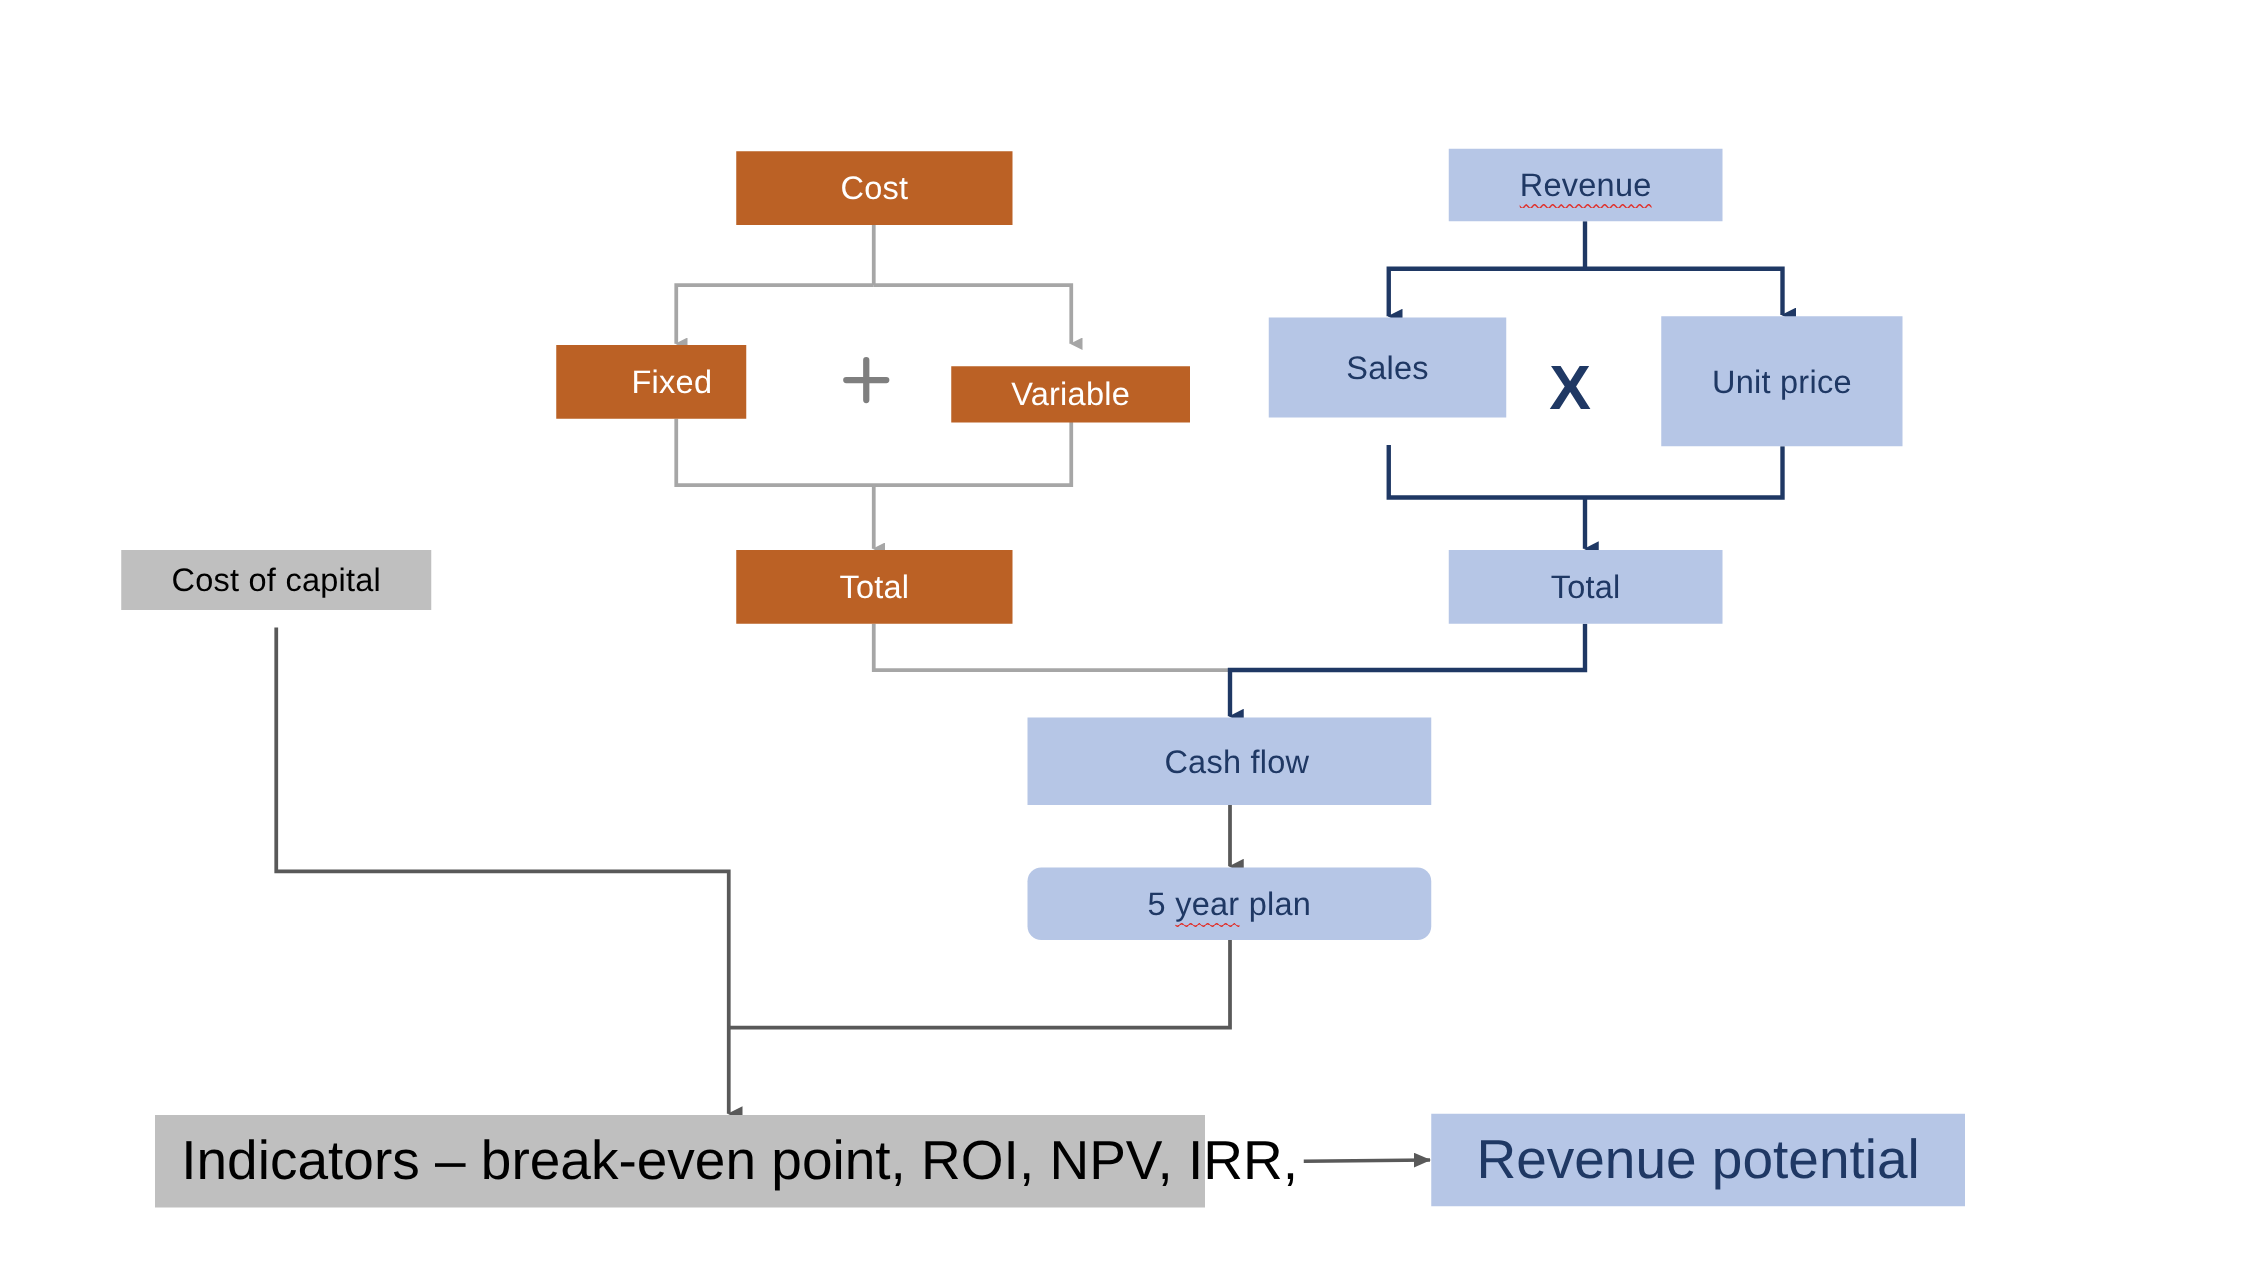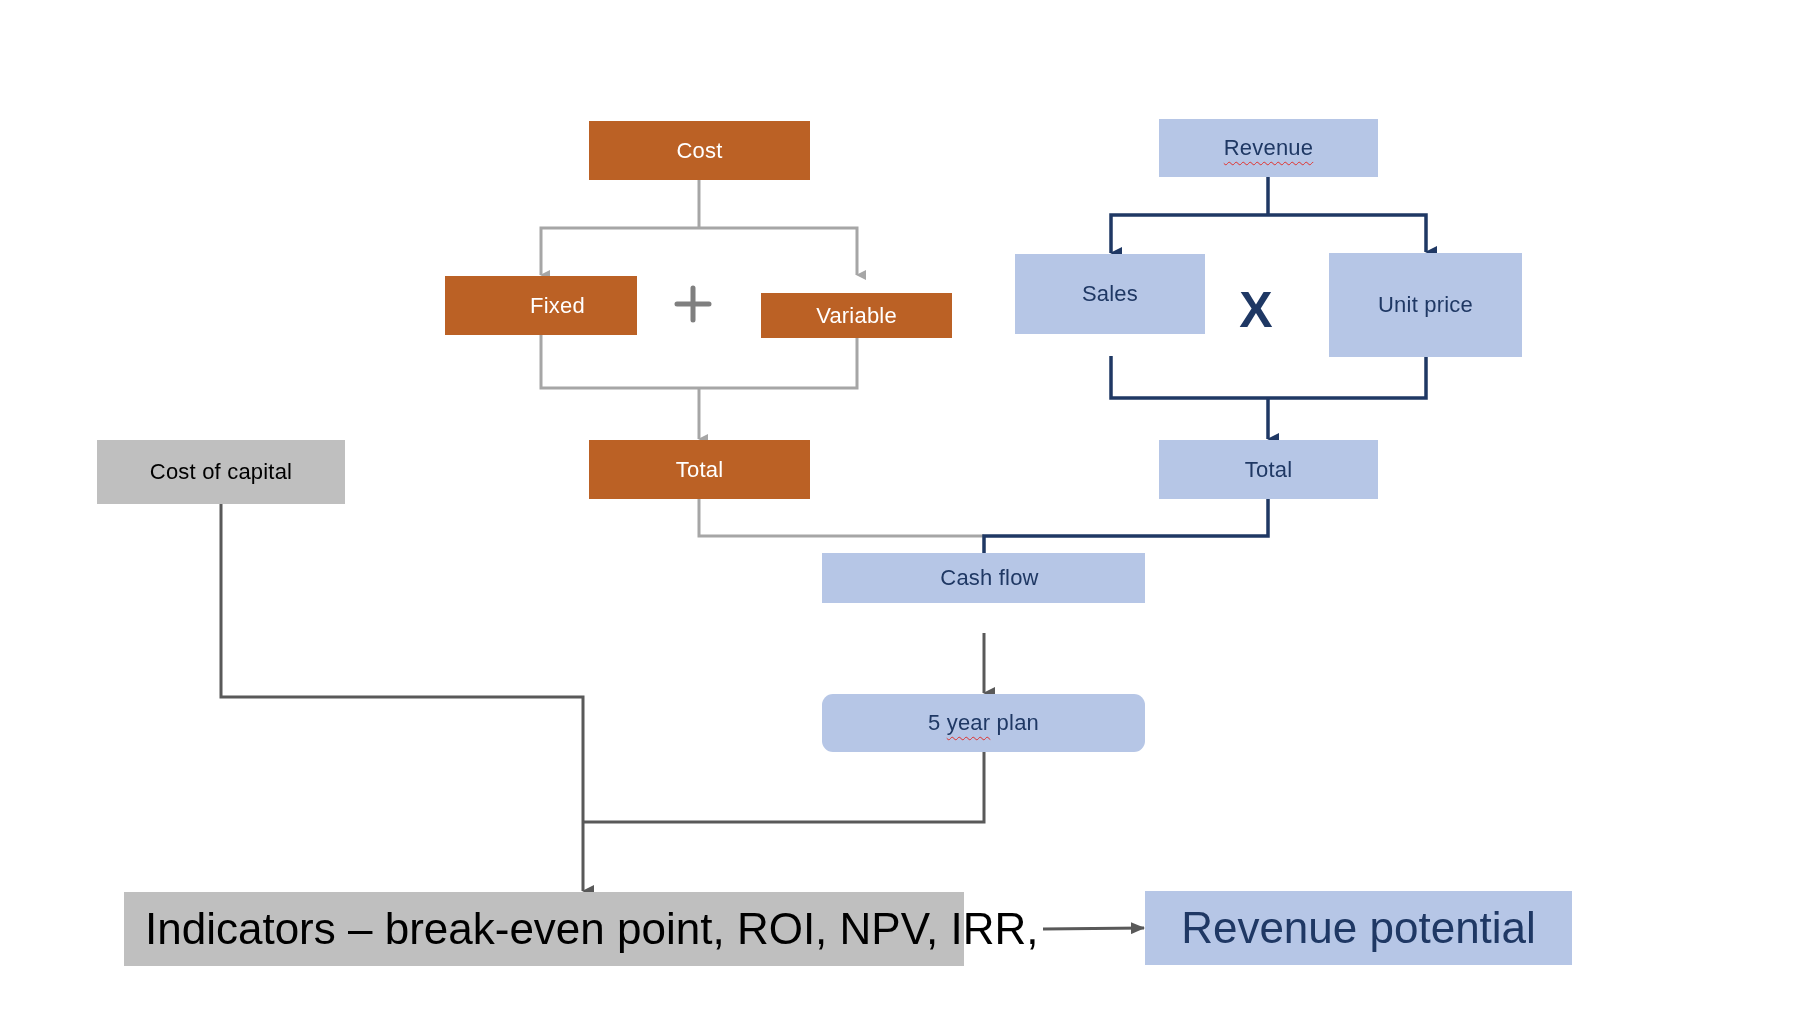--- a/index.html
+++ b/index.html
@@ -4,38 +4,38 @@
 <style>
   html, body { margin: 0; padding: 0; background: #ffffff; }
   body { width: 1810px; height: 1030px; position: relative; overflow: hidden;
          font-family: "Liberation Sans", "DejaVu Sans", sans-serif; }
   #canvas { position: absolute; left: 0; top: 0; width: 1810px; height: 1030px; }
   .node { position: absolute; display: flex; align-items: center; justify-content: center;
           box-sizing: border-box; white-space: nowrap; }
   .orange { background: #bb6125; color: #ffffff; }
   .blue { background: #b6c6e6; color: #1f3864; }
   .gray { background: #bfbfbf; color: #000000; }
-  .lbl { font-size: 22px; letter-spacing: 0.2px; }
+  .lbl { font-size: 26px; letter-spacing: 0.2px; }
   .lbl-lg { font-size: 44px; }
   .spell { text-decoration: underline wavy #e0302b; text-decoration-thickness: 1px; text-underline-offset: 6px; }
   .op { position: absolute; display: flex; align-items: center; justify-content: center; }
   #plus-op { left: 664px; top: 275px; width: 58px; height: 58px; }
   #times-op { left: 1228px; top: 280px; width: 56px; height: 60px;
               font-size: 50px; font-weight: bold; color: #1f3864; }
 
   #n-cost { left: 589px; top: 121px; width: 221px; height: 59px; }
   #n-revenue { left: 1159px; top: 119px; width: 219px; height: 58px; }
-  #n-fixed { left: 445px; top: 276px; width: 192px; height: 59px; padding-left: 33px; }
+  #n-fixed { left: 445px; top: 276px; width: 152px; height: 59px; padding-left: 33px; }
   #n-variable { left: 761px; top: 293px; width: 191px; height: 45px; }
   #n-sales { left: 1015px; top: 254px; width: 190px; height: 80px; }
   #n-unitprice { left: 1329px; top: 253px; width: 193px; height: 104px; }
-  #n-coc { left: 97px; top: 440px; width: 248px; height: 64px; }
+  #n-coc { left: 97px; top: 440px; width: 248px; height: 48px; }
   #n-totalcost { left: 589px; top: 440px; width: 221px; height: 59px; }
   #n-totalrev { left: 1159px; top: 440px; width: 219px; height: 59px; }
-  #n-cashflow { left: 822px; top: 553px; width: 323px; height: 50px; padding-left: 12px; }
+  #n-cashflow { left: 822px; top: 574px; width: 323px; height: 70px; padding-left: 12px; }
   #n-plan { left: 822px; top: 694px; width: 323px; height: 58px; border-radius: 11px; }
   #n-indicators { left: 124px; top: 892px; width: 840px; height: 74px; justify-content: flex-start; padding-left: 21px; }
   #n-potential { left: 1145px; top: 891px; width: 427px; height: 74px; }
 </style>
 </head>
 <body>
 
 <svg id="canvas" width="1810" height="1030" viewBox="0 0 1810 1030">
   <defs>
     <marker id="ah-gray" markerWidth="10" markerHeight="10" refX="5" refY="9" orient="auto-start-reverse" markerUnits="userSpaceOnUse">

